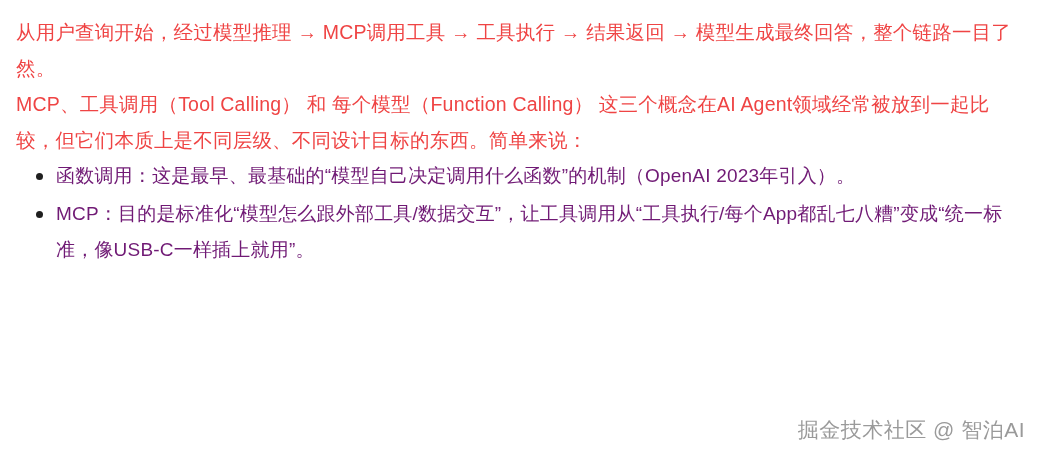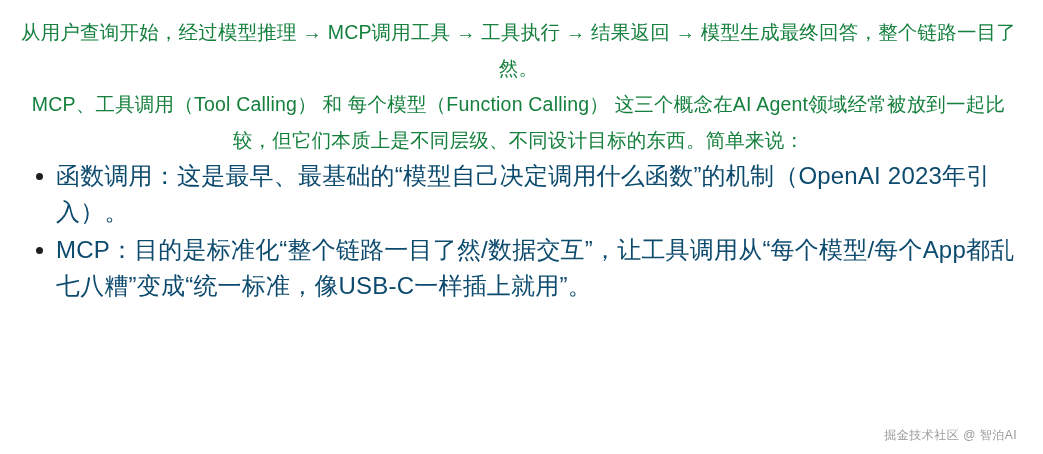--- a/index.html
+++ b/index.html
@@ -20,72 +20,71 @@
     width: 1043px;
     height: 454px;
     box-sizing: border-box;
     padding: 14px 22px 0 16px;
   }
   p.para {
     margin: 0;
     font-size: 19.5px;
     line-height: 36px;
     letter-spacing: 0.2px;
-    color: #15803d;
+    color: #ef4444;
     font-family: "Liberation Sans", sans-serif;
-    text-align: center;
   }
   .para-1 {
     margin-bottom: 40px;
   }
   .para-2 {
     margin-bottom: 32px;
   }
   ul.bullets {
     margin: 0;
     padding: 0 0 0 40px;
     list-style: none;
   }
   ul.bullets li {
     position: relative;
-    font-size: 24px;
+    font-size: 19px;
     line-height: 36px;
     letter-spacing: 0.2px;
-    color: #0c4a6e;
+    color: #701a75;
     margin-bottom: 2px;
   }
   ul.bullets li::before {
     content: "";
     position: absolute;
     left: -20px;
     top: 15px;
     width: 7px;
     height: 7px;
     border-radius: 50%;
     background: #1f1f1f;
   }
   .watermark {
     position: absolute;
-    right: 26px;
+    right: 18px;
     bottom: 10px;
-    font-size: 12px;
+    font-size: 21px;
     color: #9a9a9a;
     letter-spacing: 0.5px;
     font-family: "Liberation Sans", sans-serif;
     white-space: nowrap;
   }
 </style>
 </head>
 <body>
 
 <div class="page">
 
   <p class="para para-1">从用户查询开始，经过模型推理 → MCP调用工具 → 工具执行 → 结果返回 → 模型生成最终回答，整个链路一目了然。</p>
 
   <p class="para para-2">MCP、工具调用（Tool Calling） 和 每个模型（Function Calling） 这三个概念在AI Agent领域经常被放到一起比较，但它们本质上是不同层级、不同设计目标的东西。简单来说：</p>
 
   <ul class="bullets">
     <li>函数调用：这是最早、最基础的“模型自己决定调用什么函数”的机制（OpenAI 2023年引入）。</li>
-    <li>MCP：目的是标准化“整个链路一目了然/数据交互”，让工具调用从“每个模型/每个App都乱七八糟”变成“统一标准，像USB-C一样插上就用”。</li>
+    <li>MCP：目的是标准化“模型怎么跟外部工具/数据交互”，让工具调用从“工具执行/每个App都乱七八糟”变成“统一标准，像USB-C一样插上就用”。</li>
   </ul>
 
   <div class="watermark">掘金技术社区 @ 智泊AI</div>
 </div>
 
 </body></html>

